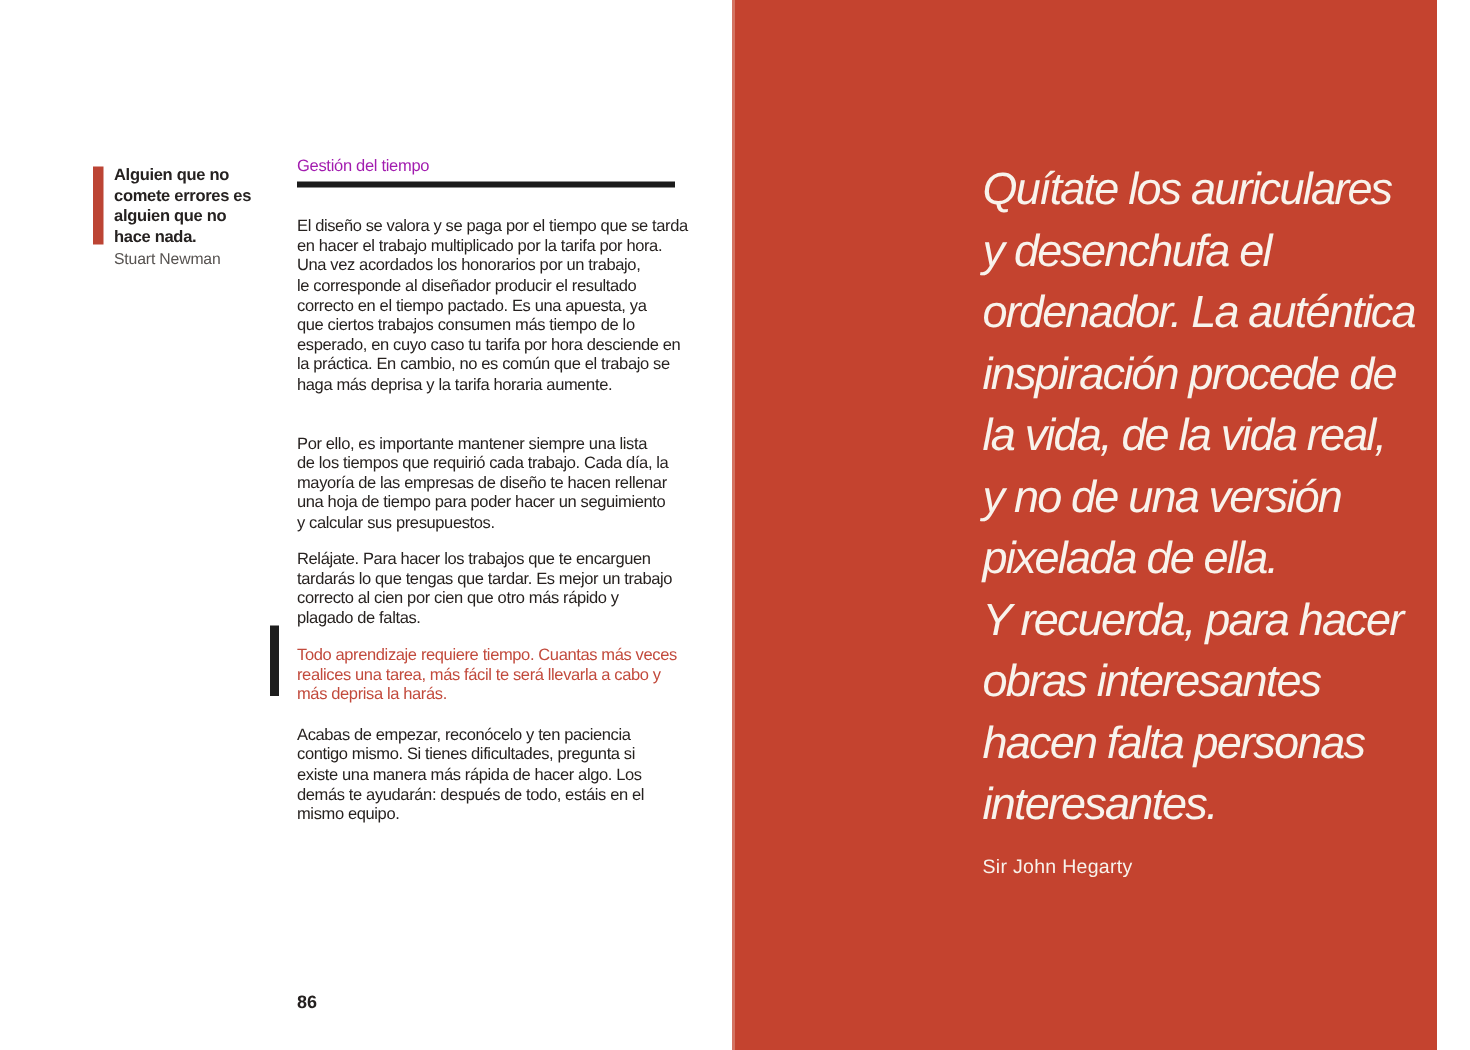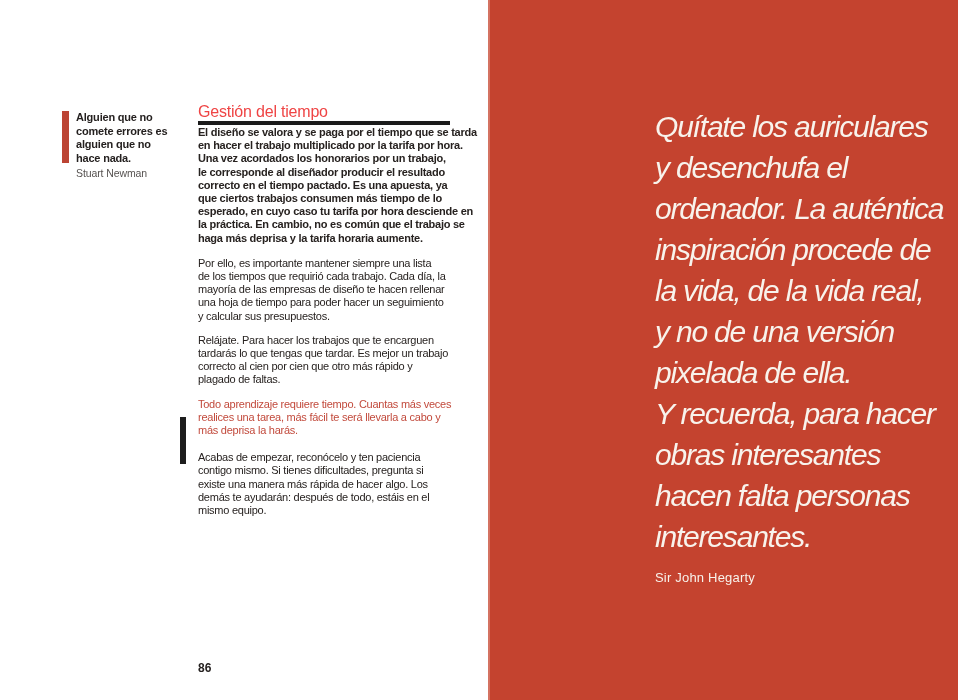--- a/index.html
+++ b/index.html
@@ -28,31 +28,31 @@
     letter-spacing: -0.2px; white-space: pre; color: #252120;
   }
   .margin-quote .mq-author {
     margin-top: 1.5px; font-size: 10.5px; line-height: 13px;
     letter-spacing: -0.1px; color: #565250;
   }
   .column {
     position: absolute; left: 198px; top: 104px; width: 280px;
   }
   .section-heading {
-    font-size: 16px; line-height: 15px; font-weight: normal;
-    letter-spacing: -0.2px; color: #ef4444;
+    font-size: 11px; line-height: 15px; font-weight: normal;
+    letter-spacing: -0.2px; color: #a21caf;
   }
   .heading-rule {
     width: 252px; height: 4px; background: #1b1b1b; margin-top: 2px;
   }
   .para {
     font-size: 11px; line-height: 13.2px; letter-spacing: -0.25px;
-    white-space: pre; color: var(--ink, #272220); margin-top: 12px;
+    white-space: pre; color: var(--ink, #272220); margin-top: 26px;
   }
-  .para.first { margin-top: 1px; font-weight: bold; }
+  .para.first { margin-top: 20px; }
   .para.m11 { margin-top: 11px; }
   .para.m14 { margin-top: 14px; }
   .para.red { color: var(--emphasis_text_red, #c24a3c); }
   .para-accent-bar {
     position: absolute; left: 180px; top: 417px; width: 6px; height: 47px;
     background: #1d1d1d;
   }
   .page-number {
     position: absolute; left: 198px; top: 661px;
     font-size: 12px; font-weight: bold; color: #252120;

